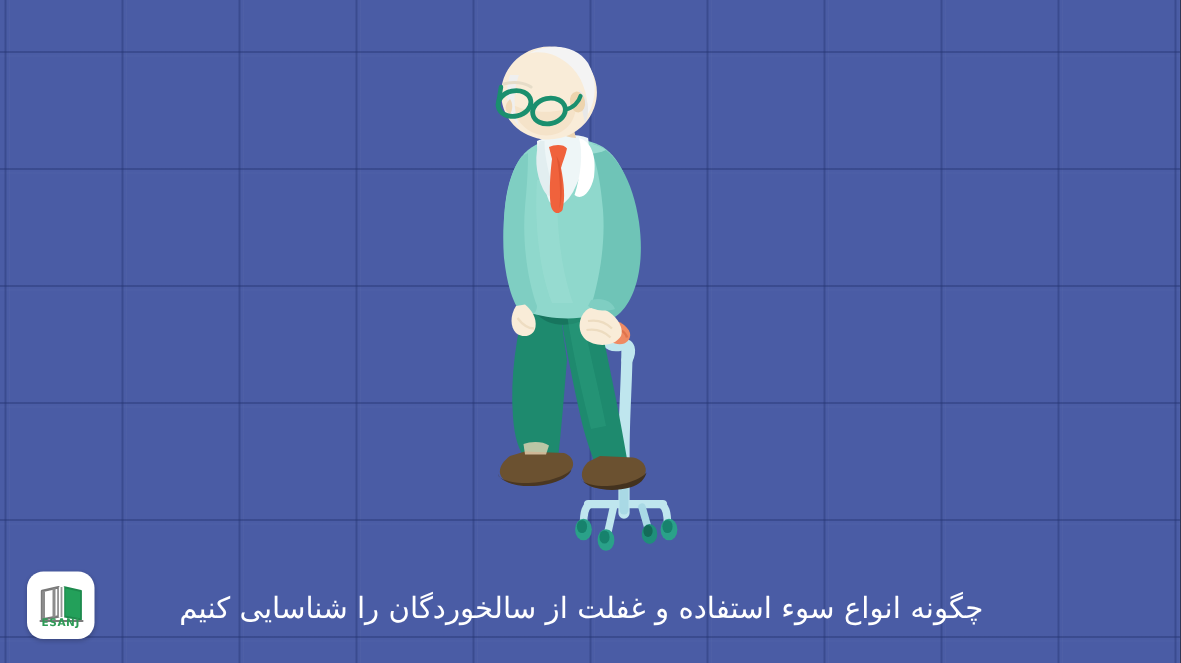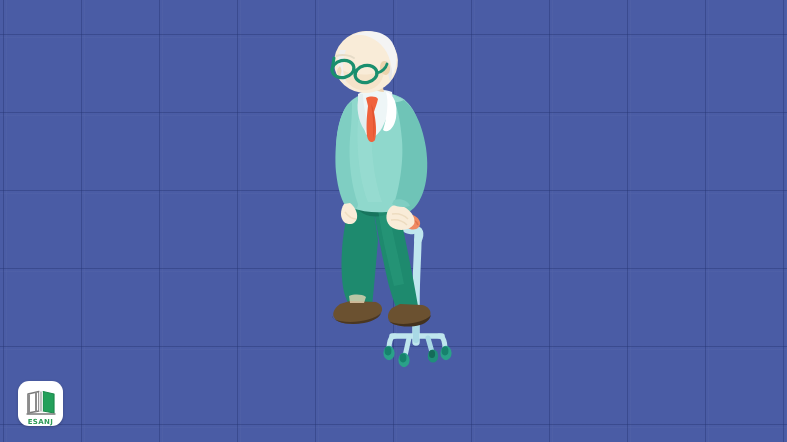--- a/index.html
+++ b/index.html
@@ -85,21 +85,21 @@
     background: #ffffff;
     box-shadow: 0 1px 3px rgba(0,0,0,0.22);
     display: flex;
     align-items: center;
     justify-content: center;
   }
   .logo-badge svg { display:block; }
   .logo-wordmark {
     position: absolute;
     left: 0; right: 0;
-    bottom: 0;
+    bottom: 7px;
     text-align: center;
     font-size: 7px;
     font-weight: bold;
     letter-spacing: 0.4px;
     color: #2e9b57;
     font-family: "DejaVu Sans", "Liberation Sans", sans-serif;
   }
 </style>
 </head>
 <body>
@@ -257,20 +257,23 @@
                C 416 219, 412 212, 406 208 C 401 205, 396 204, 392 206 Z" fill="#f9ecd8"></path>
 
       <path d="M392 214 C 398 213, 404 215, 408 219" stroke="#eddcc0" stroke-width="1.5" fill="none"></path>
       <path d="M391 220 C 397 219, 403 221, 407 225" stroke="#eddcc0" stroke-width="1.5" fill="none"></path>
 
       <path d="M394 200 C 400 198, 408 200, 410 206 C 404 208, 396 207, 392 204 Z" fill="#7fcec2"></path>
     </g>
 
   </svg>
 
+  <div class="caption-bar">
+    <div class="caption-text">چگونه انواع سوء استفاده و غفلت از سالخوردگان را شناسایی کنیم</div>
+  </div>
 
   <div class="logo-badge">
     <svg width="34" height="34" viewBox="0 0 34 34" xmlns="http://www.w3.org/2000/svg">
 
       <path d="M4 7 L15 4.5 L15 24 L4 26 Z" fill="none" stroke="#7a7a7a" stroke-width="1.6" stroke-linejoin="round"></path>
       <path d="M4 7 L4 26 L6 26 L6 7.5 Z" fill="#8c8c8c"></path>
       <path d="M11 5.4 L13 5 L13 24.4 L11 24.7 Z" fill="#8c8c8c"></path>
 
       <path d="M19 4.5 L30 7 L30 26 L19 24 Z" fill="#23a05a"></path>
       <path d="M19 4.5 L30 7 L30 26 L19 24 Z" fill="none" stroke="#1d8a4d" stroke-width="1.2" stroke-linejoin="round"></path>

